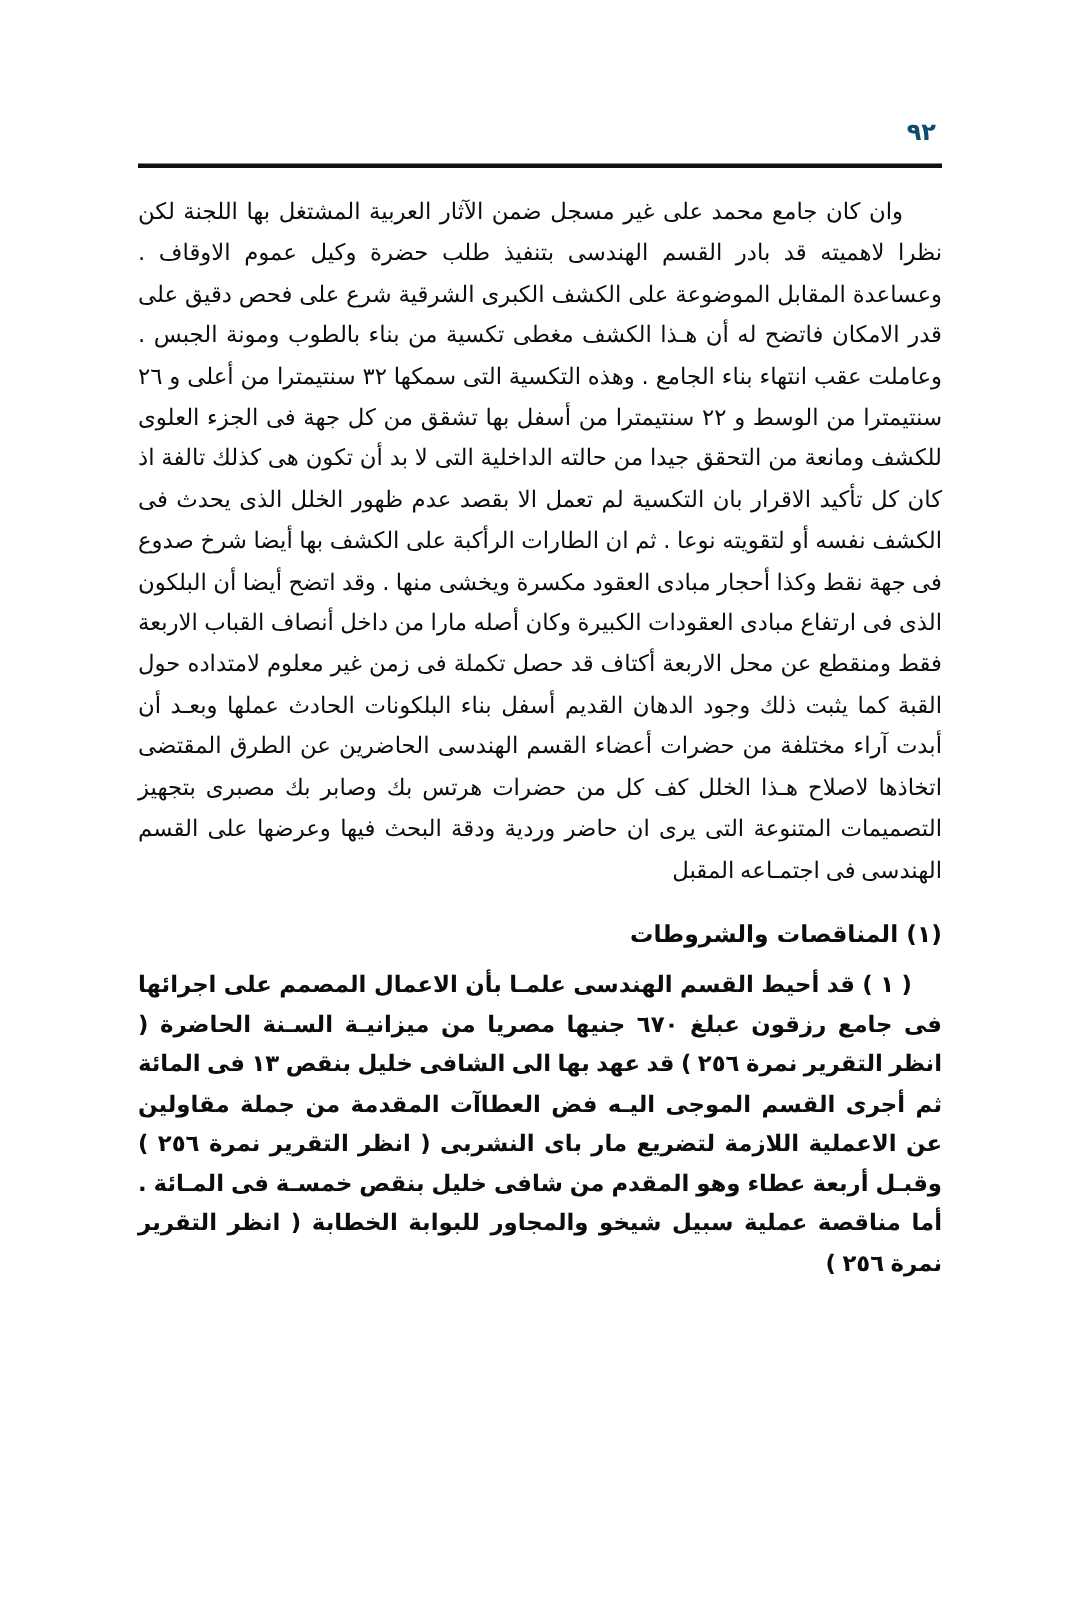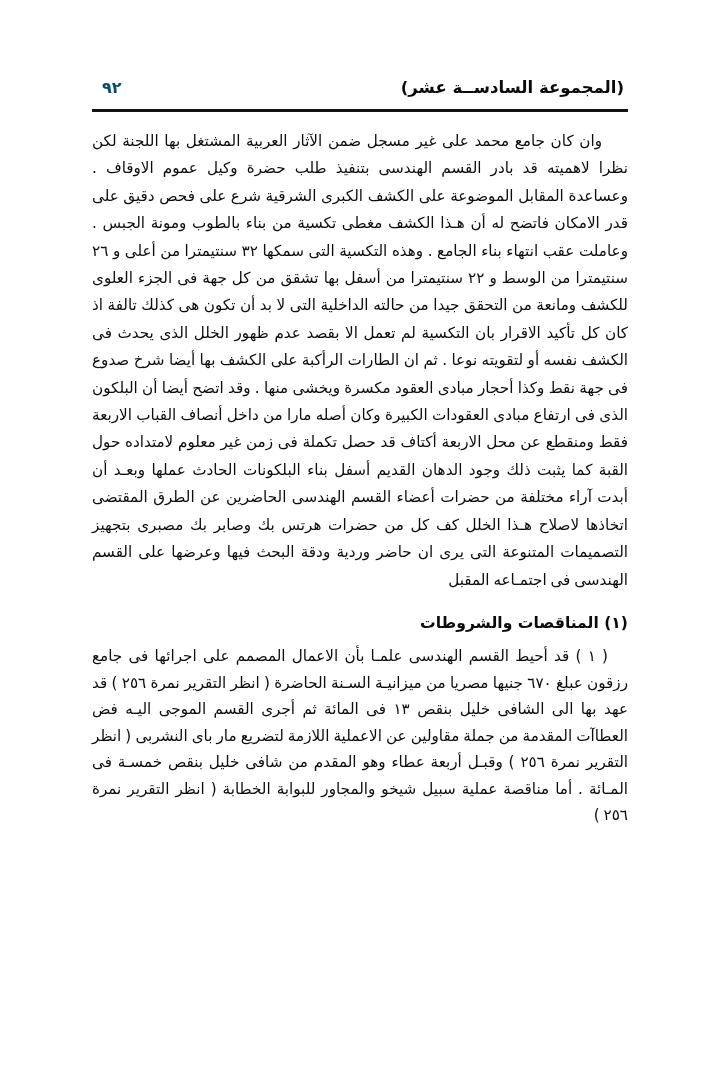--- a/index.html
+++ b/index.html
@@ -69,33 +69,33 @@
     font-size: 15.6px;
     font-weight: bold;
     margin: 20px 0 11px 0;
     letter-spacing: 0.3px;
   }
   .para.item {
     text-indent: 20px;
   }
   .tight {
     line-height: 26.6px;
+    font-weight: bold;
   }
   
   .para, .section-heading, .header-title, .page-number {
     -webkit-font-smoothing: antialiased;
   }
 </style>
 </head>
 <body>
 
 <div class="page">
 
   <div class="header-row">
-    <div class="header-title">(المجموعة السادســة عشر)</div>
     <div class="page-number">٩٢</div>
   </div>
 
   <div class="rule"></div>
 
   <div class="body-block">
     <p class="para first">وان كان جامع محمد على غير مسجل ضمن الآثار العربية المشتغل بها اللجنة لكن نظرا لاهميته قد بادر القسم الهندسى بتنفيذ طلب حضرة وكيل عموم الاوقاف . وعساعدة المقابل الموضوعة على الكشف الكبرى الشرقية شرع على فحص دقيق على قدر الامكان فاتضح له أن هـذا الكشف مغطى تكسية من بناء بالطوب ومونة الجبس . وعاملت عقب انتهاء بناء الجامع . وهذه التكسية التى سمكها ٣٢ سنتيمترا من أعلى و ٢٦ سنتيمترا من الوسط و ٢٢ سنتيمترا من أسفل بها تشقق من كل جهة فى الجزء العلوى للكشف ومانعة من التحقق جيدا من حالته الداخلية التى لا بد أن تكون هى كذلك تالفة اذ كان كل تأكيد الاقرار بان التكسية لم تعمل الا بقصد عدم ظهور الخلل الذى يحدث فى الكشف نفسه أو لتقويته نوعا . ثم ان الطارات الرأكبة على الكشف بها أيضا شرخ صدوع فى جهة نقط وكذا أحجار مبادى العقود مكسرة ويخشى منها . وقد اتضح أيضا أن البلكون الذى فى ارتفاع مبادى العقودات الكبيرة وكان أصله مارا من داخل أنصاف القباب الاربعة فقط ومنقطع عن محل الاربعة أكتاف قد حصل تكملة فى زمن غير معلوم لامتداده حول القبة كما يثبت ذلك وجود الدهان القديم أسفل بناء البلكونات الحادث عملها وبعـد أن أبدت آراء مختلفة من حضرات أعضاء القسم الهندسى الحاضرين عن الطرق المقتضى اتخاذها لاصلاح هـذا الخلل كف كل من حضرات هرتس بك وصابر بك مصبرى بتجهيز التصميمات المتنوعة التى يرى ان حاضر وردية ودقة البحث فيها وعرضها على القسم الهندسى فى اجتمـاعه المقبل</p>
 
     <div class="section-heading">(١) المناقصات والشروطات</div>
 

